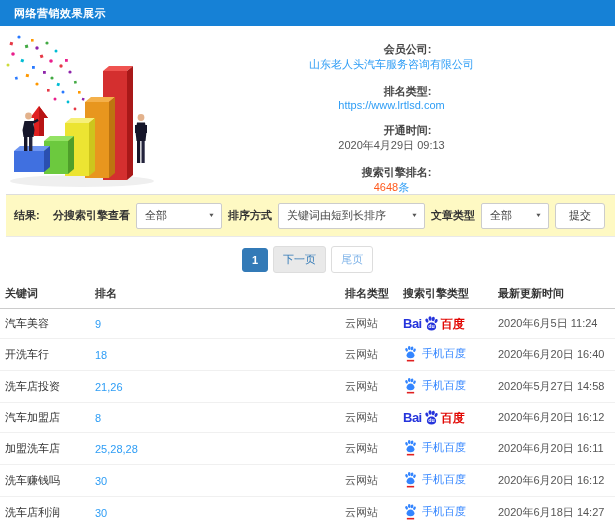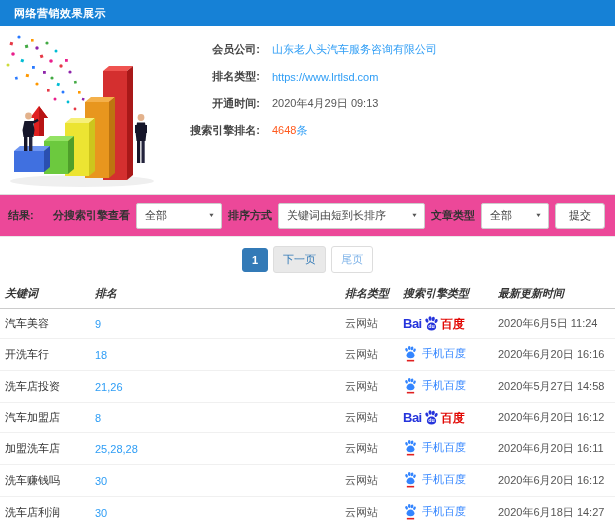--- a/index.html
+++ b/index.html
@@ -7,29 +7,29 @@
     font-family:"Liberation Sans","DejaVu Sans",sans-serif; font-size:11px; color:#333; }
 
   
   .topbar { height:26px; background:#1681d6; color:#fff; line-height:26px;
     padding-left:14px; font-size:11px; font-weight:bold; letter-spacing:.5px; }
 
   
   .top-section { display:flex; height:168px; }
   .illustration { width:168px; height:168px; position:relative; flex:0 0 168px; }
   .info-panel { flex:1; padding-top:10px; }
-  .info-row { display:flex; align-items:center; padding:6px 0; }
+  .info-row { display:flex; align-items:center; padding:6px 0;flex-direction:column; }
   .info-label { width:92px; text-align:right; font-weight:bold; color:#444; margin-right:12px; }
   .info-value a, .link-blue { color:#2e9df5; text-decoration:none; }
   .plain-value { color:#555; }
   .hl-orange { color:#ff5a1e; }
 
   
-  .filter-bar { height:43px; background:#ec4899; border-top:1px solid #ddd; border-bottom:1px solid #e9e9e9;
-    display:flex; align-items:center; padding:0 10px 0 8px; }
+  .filter-bar { height:43px; background:#fef9c3; border-top:1px solid #ddd; border-bottom:1px solid #e9e9e9;
+    display:flex; align-items:center; padding:0 10px 0 8px;margin-left:6px; }
   .result-label { font-weight:bold; color:#333; }
   .filter-controls { margin-left:auto; display:flex; align-items:center; gap:6px;justify-content:space-between; }
   .filter-controls .flabel { font-weight:bold; color:#333; white-space:nowrap; }
   .fake-select { background:#fff; border:1px solid #ccc; border-radius:2px; height:26px;
     display:flex; align-items:center; padding:0 6px 0 8px; color:#444; cursor:pointer; }
   .fake-select .sel-text { flex:1; white-space:nowrap; overflow:hidden; }
   .fake-select .caret { font-size:7px; color:#555; margin-left:6px; transform:scaleY(.8); }
   .sel-engine { width:86px; }
   .sel-sort { width:147px; }
   .sel-article { width:68px; }
@@ -39,21 +39,21 @@
   
   .pagination { text-align:center; margin:9px 0 7px; }
   .page-item { display:inline-block; min-width:10px; padding:5px 9px; margin:0 1px; font-size:11px;
     border:1px solid #ddd; border-radius:3px; background:#fff; color:#337ab7; cursor:pointer; vertical-align:middle; }
   .page-item.active { background:#337ab7; border-color:#337ab7; color:#fff; font-weight:bold; }
   .page-item.next { background:#e9e9e9; border-color:#ddd; color:#337ab7; }
   .page-item.last { color:#7fb3e8; }
 
   
   table { width:100%; border-collapse:collapse; table-layout:fixed; }
-  th { text-align:left; font-weight:bold; color:#333; padding:6px 5px 7px; border-bottom:1px solid #ccc;font-style:italic; }
+  th { text-align:left; font-weight:bold; color:#333; padding:6px 5px 7px; border-bottom:1px solid #ccc; }
   td { padding:6px 5px; border-bottom:1px solid #f0f0f0; color:#555; height:27px; vertical-align:middle; }
   td.kw { color:#333; }
   td.rank { color:#2e9df5; }
   td.date { color:#555; }
 
   
   .bd-logo { display:inline-flex; align-items:center; line-height:1; }
   .bd-bai { color:#2534dc; font-weight:bold; font-size:13px; letter-spacing:-.5px; }
   .bd-cn { color:#e10602; font-weight:bold; font-size:12px; }
   .paw-wrap { width:17px; height:17px; display:inline-block; margin:0 1px; position:relative; }
@@ -264,21 +264,21 @@
                   <ellipse cx="14.5" cy="5.5" rx="2.2" ry="3.2" transform="rotate(8 14.5 5.5)"></ellipse>
                   <ellipse cx="18.5" cy="8.5" rx="2" ry="3" transform="rotate(25 18.5 8.5)"></ellipse>
                   <path d="M12 10.5 C8.5 10.5 5.5 13.5 5.5 17 C5.5 20 8 22 12 22 C16 22 18.5 20 18.5 17 C18.5 13.5 15.5 10.5 12 10.5 Z"></path>
                 </g>
                 <rect x="6" y="24.5" width="12" height="2.6" fill="#e02020"></rect>
               </svg>
           </span>
           <span class="mb-label">手机百度</span>
         </span>
       </td>
-      <td class="date">2020年6月20日 16:16</td>
+      <td class="date">2020年6月20日 16:40</td>
     </tr>
     <tr>
       <td class="kw">洗车店投资</td>
       <td class="rank">21,26</td>
       <td>云网站</td>
       <td>
         <span class="mobile-baidu">
           <span class="mb-icon">
             <svg viewBox="0 0 24 28" width="15" height="17">
                 <g fill="#3385ff">

